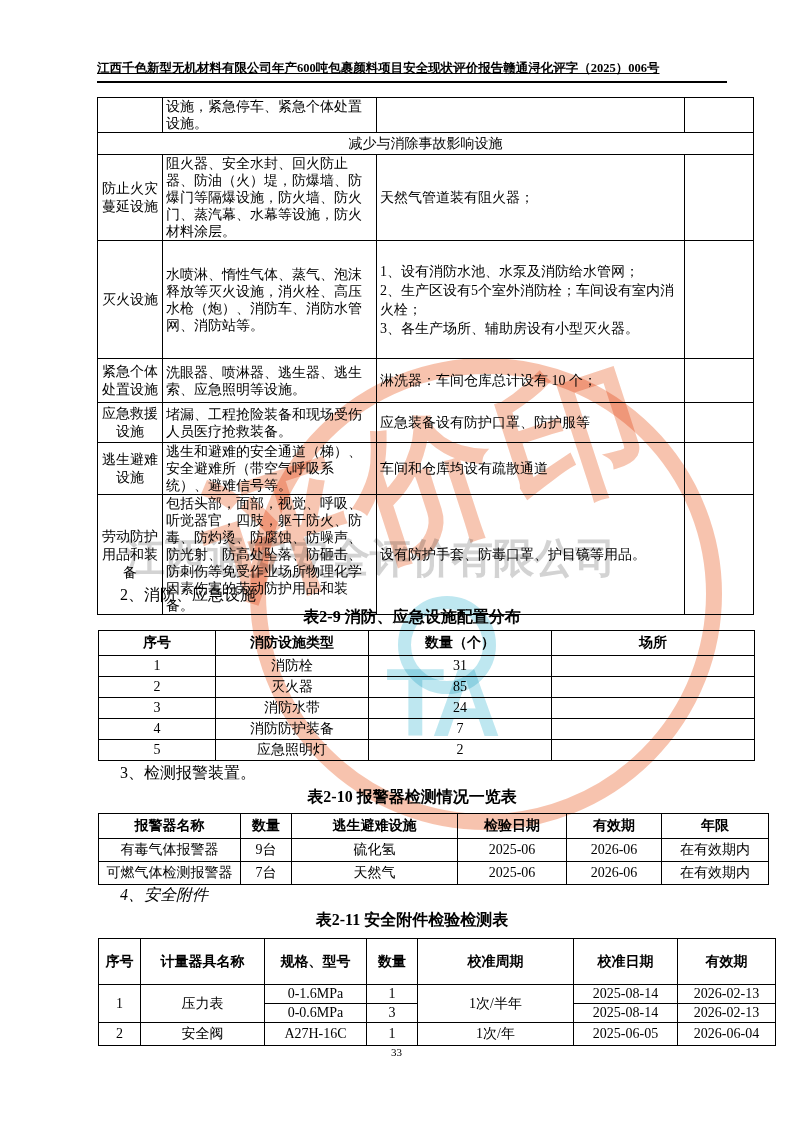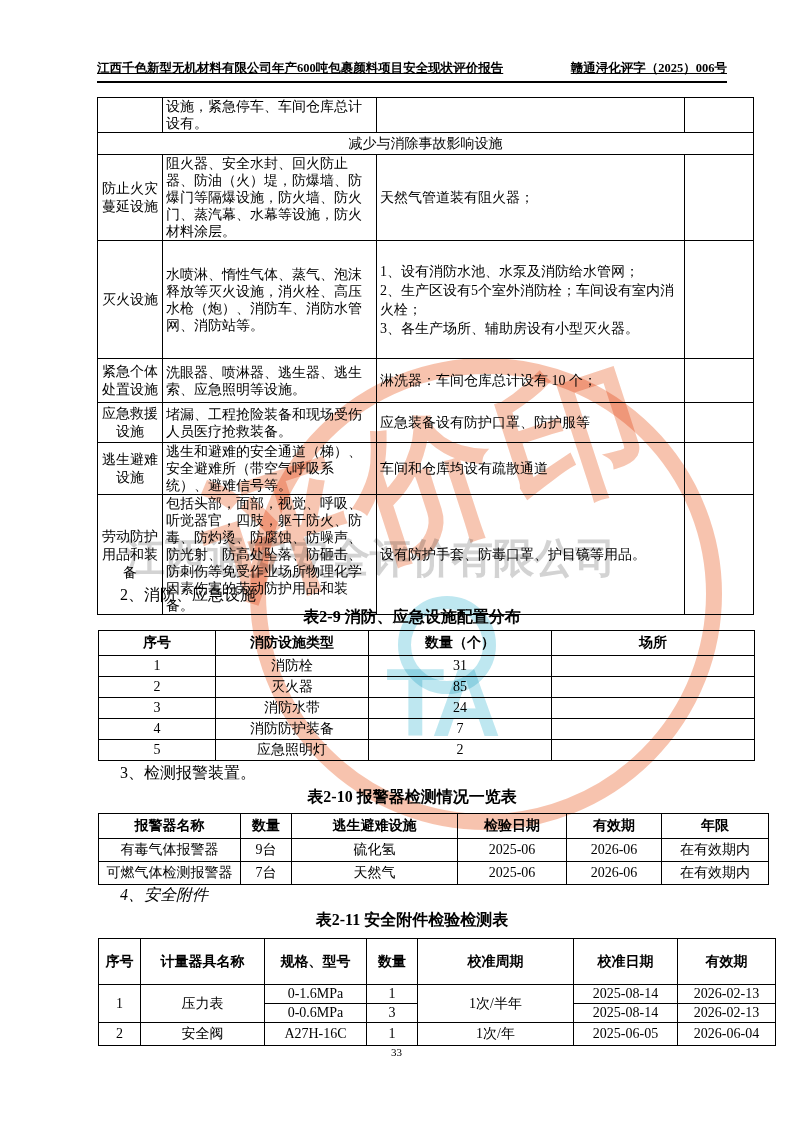--- a/index.html
+++ b/index.html
@@ -1,20 +1,20 @@
 <!DOCTYPE html>
 <html><head>
 <meta charset="utf-8">
 <style>
   html,body{margin:0;padding:0;background:#e8e8e8;}
   .page{position:relative;width:793px;height:1122px;background:#ffffff;overflow:hidden;
         font-family:"Liberation Serif","DejaVu Serif",serif;color:#000;}
   
   .doc-header{position:absolute;left:97px;top:60px;width:630px;display:flex;
-              justify-content:space-between;align-items:flex-end;
+              align-items:flex-end;
               font-size:12.5px;font-weight:bold;border-bottom:2px solid #000;padding-bottom:4px;}
   .doc-header span{text-decoration:underline;white-space:nowrap;}
   
   table{border-collapse:collapse;table-layout:fixed;}
   td,th{border:1.5px solid #000;font-size:14px;vertical-align:middle;overflow:hidden;
         padding:0 3px;font-weight:normal;}
   .tc{text-align:center;}
   
   .facility{position:absolute;left:97px;top:97px;width:630px;}
   .facility .c1{width:60px;text-align:center;padding:0 2px;}
@@ -55,21 +55,21 @@
 
   <div class="doc-header">
     <span>江西千色新型无机材料有限公司年产600吨包裹颜料项目安全现状评价报告</span>
     <span>赣通浔化评字（2025）006号</span>
   </div>
 
   <table class="facility">
     <tbody>
         <tr style="height:26px;">
       <td class="c1"></td>
-      <td class="c2">设施，紧急停车、车间仓库总计设有。</td>
+      <td class="c2">设施，紧急停车、紧急个体处置设施。</td>
       <td class="c3"></td>
       <td class="c4"></td>
     </tr>
     <tr style="height:22px;">
       <td class="tc" colspan="4">减少与消除事故影响设施</td>
     </tr>
     <tr style="height:70px;">
       <td class="c1">防止火灾蔓延设施</td>
       <td class="c2">阻火器、安全水封、回火防止器、防油（火）堤，防爆墙、防爆门等隔爆设施，防火墙、防火门、蒸汽幕、水幕等设施，防火材料涂层。</td>
       <td class="c3">天然气管道装有阻火器；</td>

